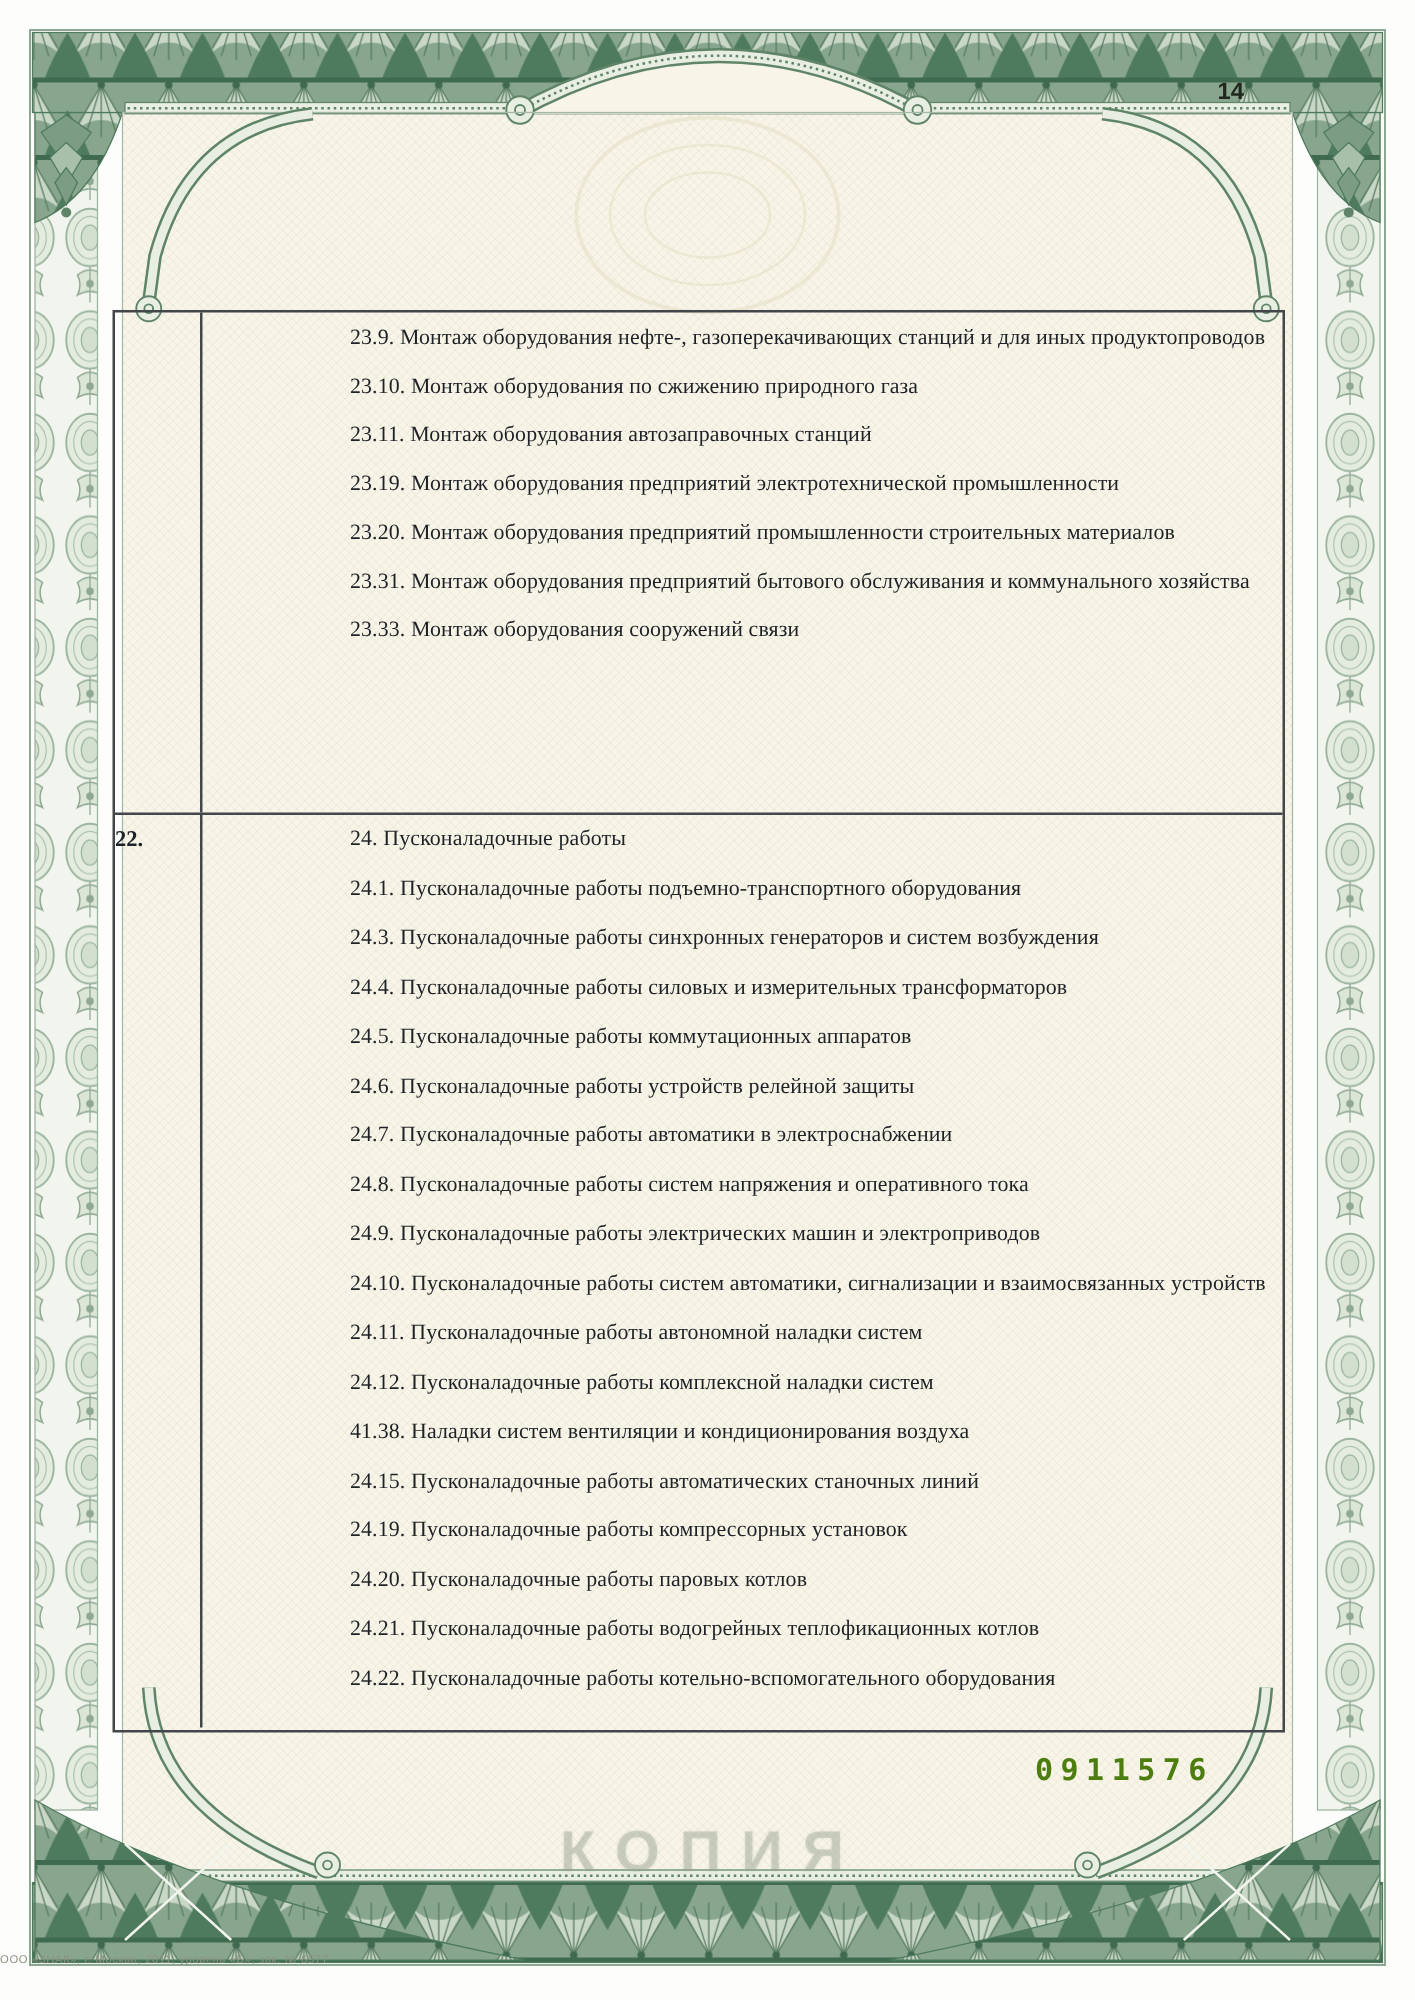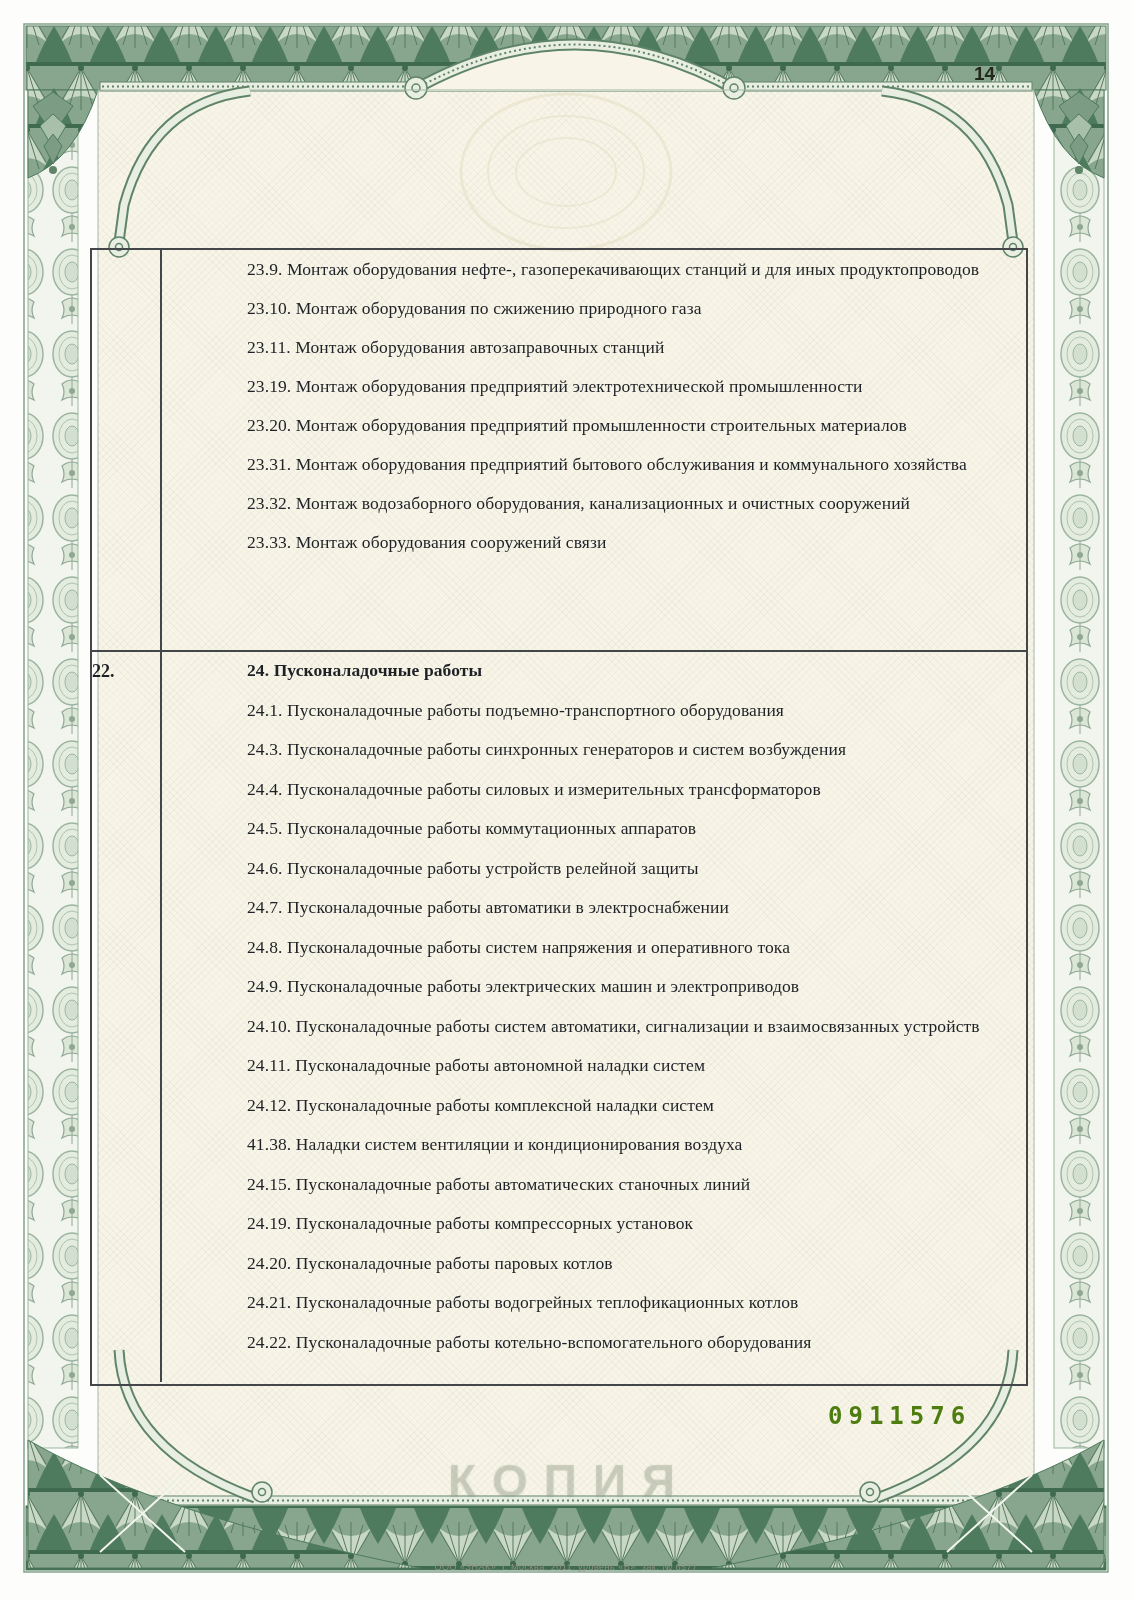--- a/index.html
+++ b/index.html
@@ -17,33 +17,33 @@
     font-family:"Liberation Sans", sans-serif;font-size:19px;font-weight:700;color:#23281f;}
 
   .works-table{position:absolute;left:90px;top:248px;width:938px;height:1138px;z-index:2;
     border:2px solid #43474a;box-sizing:border-box;color:#1e2126;}
   .trow{display:flex;box-sizing:border-box;}
   .row-cont{height:400px;}
   .row-24{height:732px;border-top:2px solid #43474a;}
   .cell-num{width:70px;flex:0 0 70px;border-right:2px solid #43474a;box-sizing:border-box;
     text-align:left;padding-top:9px;font-size:18px;font-weight:700;}
   .cell-body{flex:1;display:flex;flex-direction:column;box-sizing:border-box;
-    padding:9px 12px 0 85px;gap:19px;}
+    padding:9px 12px 0 118px;gap:19px;}
   .row-24 .cell-body{padding-top:8px;gap:19.5px;}
   .bindlist{display:contents;}
   .item{margin:0;font-size:17.5px;line-height:20px;letter-spacing:.1px;}
-  .bold{font-weight:700;}
+  .bold{font-weight:400;}
 
   .serial{position:absolute;left:828px;top:1402px;z-index:2;
     font-family:"DejaVu Sans Mono", monospace;font-size:24px;font-weight:700;
     letter-spacing:6px;color:#4d7c0f;}
   .watermark{position:absolute;left:448px;top:1454px;z-index:1;
     font-family:"Liberation Sans", sans-serif;font-size:46px;font-weight:700;
     letter-spacing:16px;color:rgba(150,160,140,.30);text-shadow:0 0 2px rgba(150,160,140,.25);}
-  .imprint{position:absolute;left:0;top:1562px;width:1132px;z-index:2;text-align:center;
+  .imprint{position:absolute;left:0;top:1562px;width:1132px;z-index:2;
     font-family:"Liberation Sans", sans-serif;font-size:9px;letter-spacing:.5px;color:#8d9282;}
 </style>
 </head>
 <body>
 
 <div class="page">
 
   <div class="paper"></div>
 
   <svg class="border-svg" width="1132" height="1600" viewBox="0 0 1132 1600" xmlns="http://www.w3.org/2000/svg">
@@ -181,21 +181,20 @@
           <p class="item">23.11. Монтаж оборудования автозаправочных станций</p>
 
 
 
           <p class="item">23.19. Монтаж оборудования предприятий электротехнической промышленности</p>
 
           <p class="item">23.20. Монтаж оборудования предприятий промышленности строительных материалов</p>
 
           <p class="item">23.31. Монтаж оборудования предприятий бытового обслуживания и коммунального хозяйства</p>
 
-          <p class="item">23.32. Монтаж водозаборного оборудования, канализационных и очистных сооружений</p>
 
           <p class="item">23.33. Монтаж оборудования сооружений связи</p>
         </div>
     </div>
     <div class="trow row-24">
       <div class="cell-num">22.</div>
       <div class="cell-body">
         <p class="item bold">24. Пусконаладочные работы</p>
         <div class="bindlist">
           

